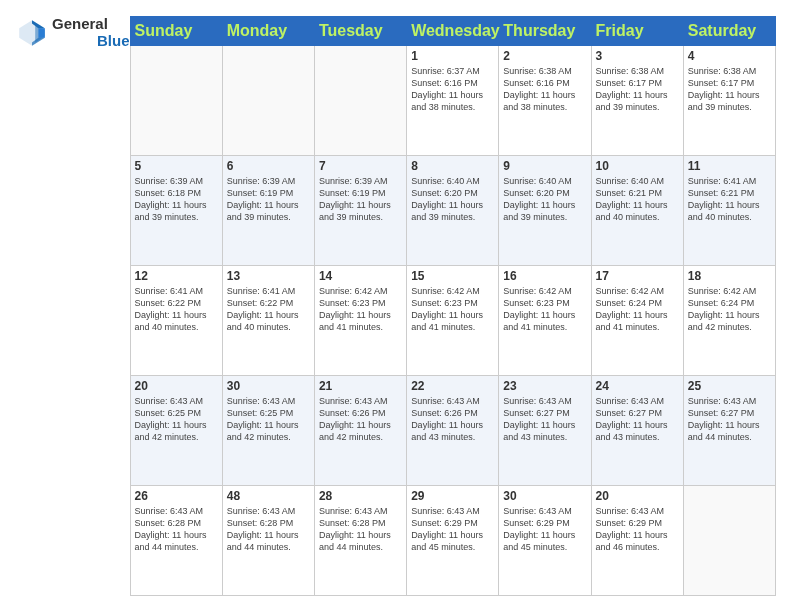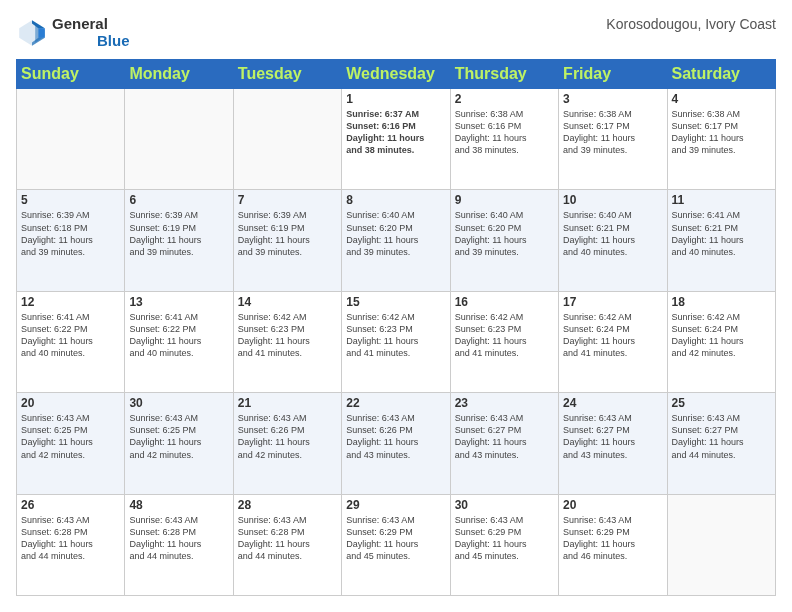--- a/index.html
+++ b/index.html
@@ -9,21 +9,20 @@
       width: 792px;
       height: 612px;
       overflow: hidden;
     }
     .page {
       width: 792px;
       height: 612px;
       background: #fff;
       padding: 16px;
       display: flex;
-      flex-direction: column;
     }
     .header {
       display: flex;
       justify-content: space-between;
       align-items: flex-start;
       margin-bottom: 10px;
     }
     .logo {
       display: flex;
       align-items: center;
@@ -111,21 +110,20 @@
         <polygon points="20,4 36,14 28,14 20,8" fill="#1a6bb5"></polygon>
         <polygon points="28,14 36,14 36,26 28,26" fill="#2a7dd4"></polygon>
         <polygon points="20,32 28,26 36,26 20,36" fill="#1a6bb5" opacity="0.7"></polygon>
       </svg>
       <div class="logo-text">
         <span class="logo-general">General</span>
         <span class="logo-blue">Blue</span>
       </div>
     </div>
     <div class="header-right">
-      <div class="location">Korosodougou, Ivory Coast</div>
     </div>
   </div>
 
   <table class="calendar">
     <thead>
       <tr>
 
       <th>Sunday</th>
           <th>Monday</th>
           <th>Tuesday</th>
@@ -135,21 +133,21 @@
           <th>Saturday</th>
         </tr>
     </thead>
     <tbody id="calendar-body">
     <tr>
           <td class="empty"></td>
           <td class="empty"></td>
           <td class="empty"></td>
           <td>
             <span class="day-number">1</span>
-            <div class="day-info" style="white-space: pre-line; font-weight: bold;">Sunrise: 6:37 AM
+            <div class="day-info" style="white-space: pre-line;">Sunrise: 6:37 AM
 Sunset: 6:16 PM
 Daylight: 11 hours
 and 38 minutes.</div>
           </td>
           <td>
             <span class="day-number">2</span>
             <div class="day-info" style="white-space: pre-line;">Sunrise: 6:38 AM
 Sunset: 6:16 PM
 Daylight: 11 hours
 and 38 minutes.</div>

